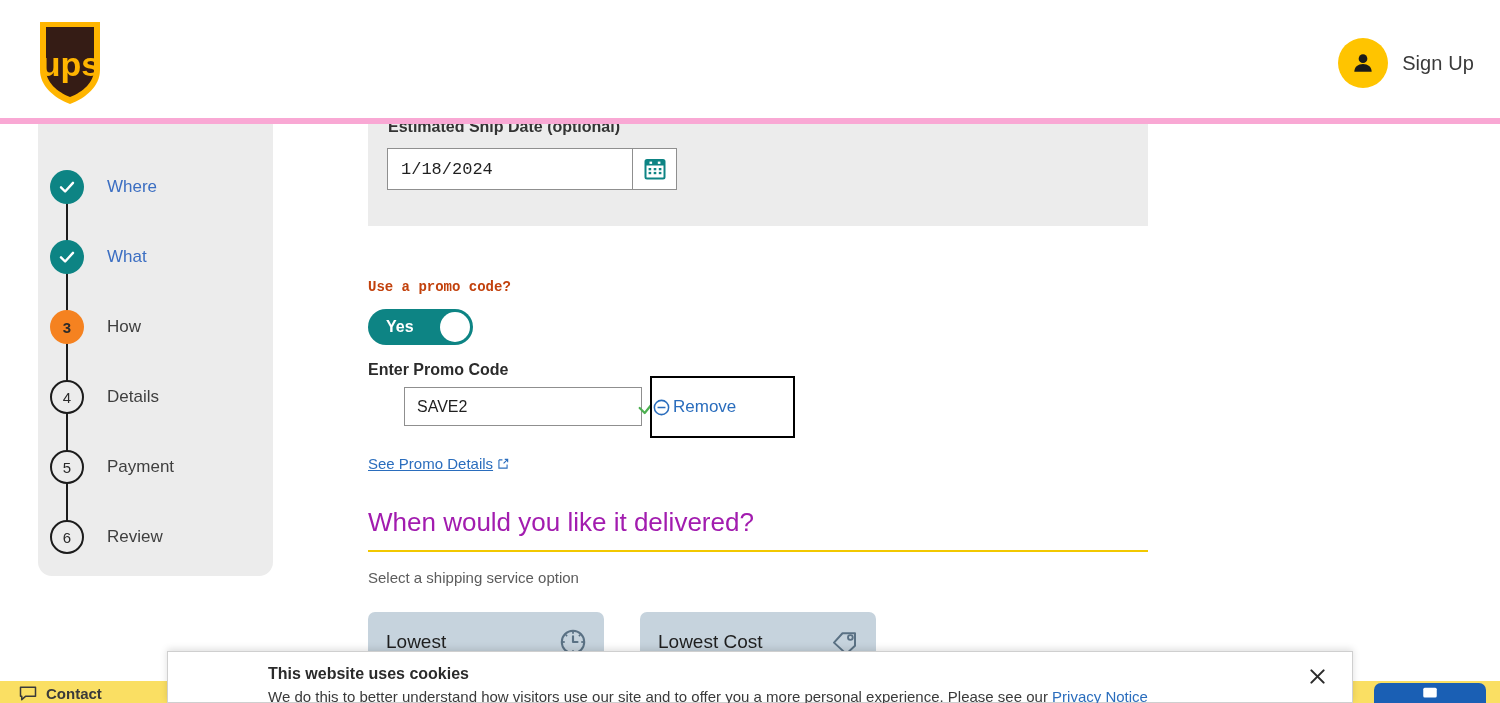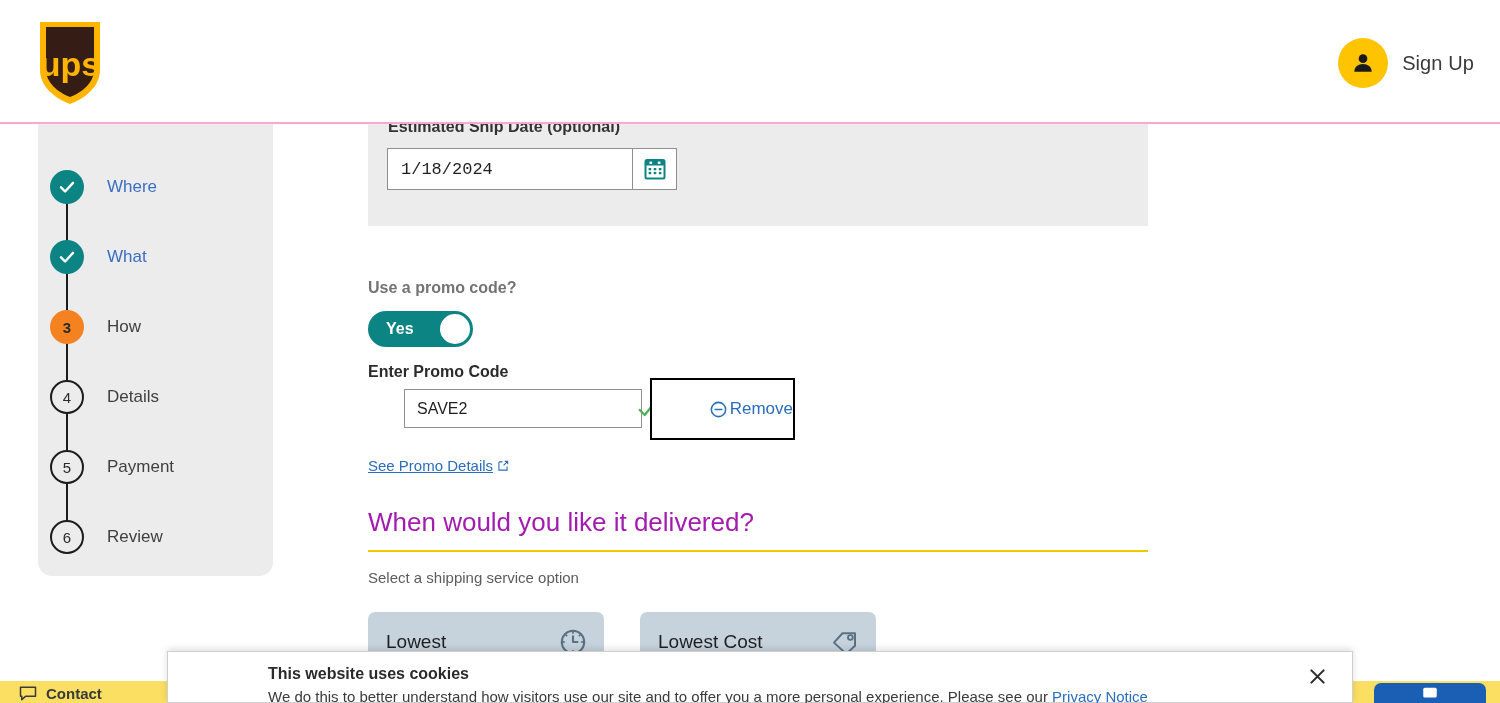--- a/index.html
+++ b/index.html
@@ -20,21 +20,21 @@
     overflow: hidden;
   }
 
   
   .header {
     position: absolute;
     top: 0; left: 0;
     width: 1500px;
     height: 124px;
     background: #ffffff;
-    border-bottom: 2px solid #f9a8d4;
+    border-bottom: 6px solid #f9a8d4;
     z-index: 20;
   }
 
   .ups-logo {
     position: absolute;
     left: 36px;
     top: 18px;
     width: 68px;
     height: 88px;
   }
@@ -169,23 +169,24 @@
     background: #ffffff;
     cursor: pointer;
     display: flex;
     align-items: center;
     justify-content: center;
   }
 
   
   .promo-block { position: absolute; left: 0; top: 155px; }
   .promo-q {
-    font-size: 16px;
-    font-weight: bold;
-    color: #737373;
+    font-size: 14px;
+    font-weight: bold;
+    color: #c2410c;
+    font-family: Liberation Mono, monospace;
   }
   .toggle {
     margin-top: 14px;
     width: 105px; height: 36px;
     border-radius: 18px;
     background: #0d8484;
     position: relative;
     cursor: pointer;
     display: flex;
     align-items: center;
@@ -233,21 +234,21 @@
     background: transparent;
   }
   .promo-check { margin-right: 12px; display: flex; }
   .remove-btn {
     width: 145px; height: 62px;
     border: 2px solid #000000;
     background: #ffffff;
     cursor: pointer;
     display: flex;
     align-items: center;
-    justify-content: flex-end;
+    justify-content: flex-start;
     gap: 2px;
     margin-top: -11px;
   }
   .remove-text {
     color: #2a6dbd;
     font-size: 17px;
   }
   .promo-details-link {
     display: inline-flex;
     align-items: center;

